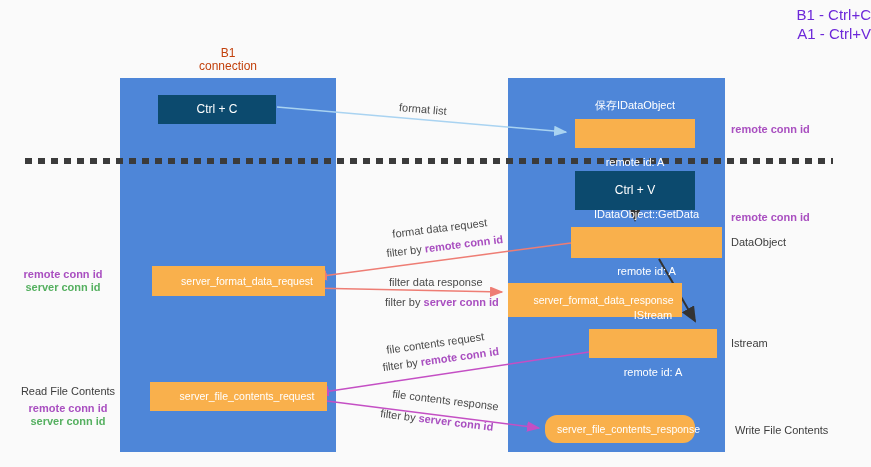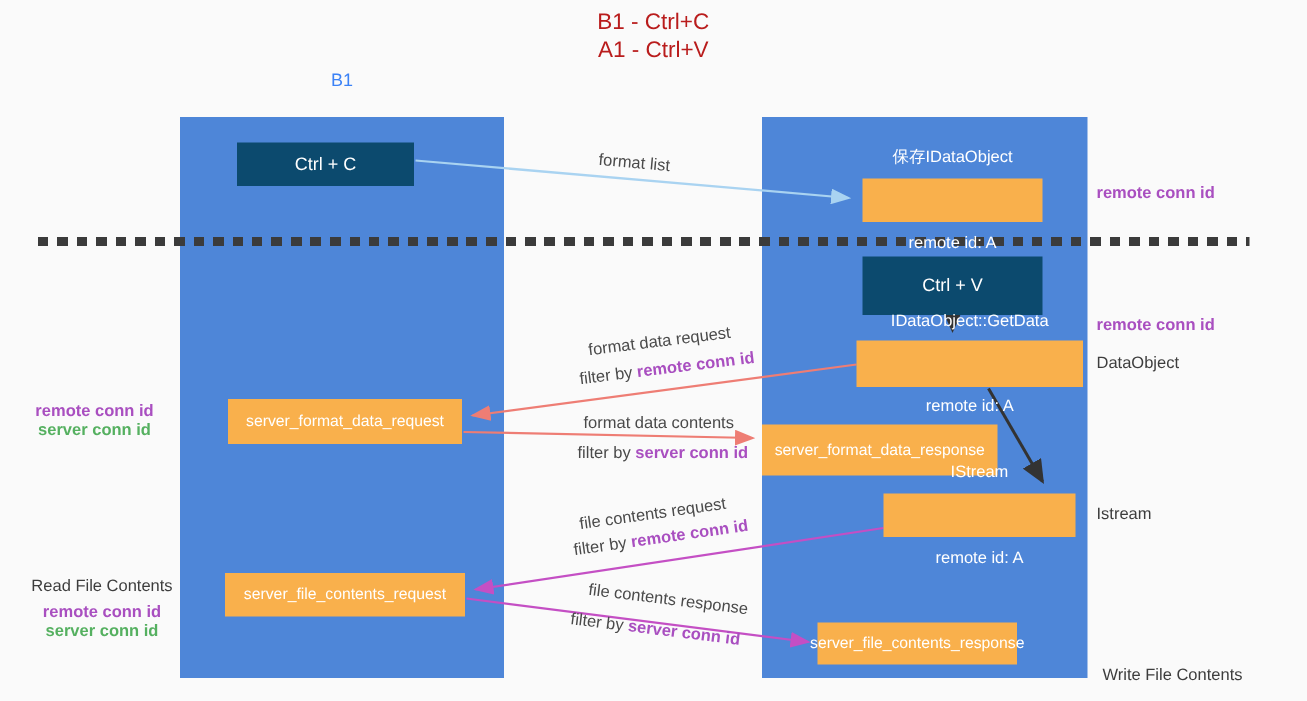--- a/index.html
+++ b/index.html
@@ -1,52 +1,53 @@
 <!DOCTYPE html>
 <html><head>
 <meta charset="utf-8">
 <style>
   html,body { margin:0; padding:0; }
   .canvas {
     position:relative; width:871px; height:467px; background:#fafafa;
     font-family:"Liberation Sans", sans-serif; overflow:hidden;
   }
-  .title { position:absolute; left:0; right:0; top:5px; text-align:center;
-           font-size:15px; color:#b91c1c; line-height:19px; }
+  .title { position:absolute; left:0; right:0; top:5px; text-align:right;
+           font-size:15px; color:#6d28d9; line-height:19px; }
   .col-header { position:absolute; top:47px; text-align:center; font-size:12px;
-                color:#3b82f6; line-height:13px; }
+                color:#c2410c; line-height:13px; }
   .lane { position:absolute; top:78px; height:374px; background:#4e86d8; }
   .dashes { position:absolute; left:25px; top:158px; width:808px; height:6px;
             background:repeating-linear-gradient(90deg,#3b3b3b 0 7px,transparent 7px 13px); }
   .node { position:absolute; color:#fff; display:flex; flex-direction:column;
           align-items:center; justify-content:center; text-align:center;
           line-height:13px; white-space:nowrap; }
   .green-node  { background:#0c4a6e; font-size:12px; }
   .orange-node { background:#f9b04c; font-size:11px;gap:44px; }
-  .small-txt { font-size:10.5px; }
+  .small-txt { font-size:10.5px;padding-left:17px; }
   .side-label { position:absolute; font-size:11px; white-space:nowrap; }
   .purple { color:#a94fc0; font-weight:bold; }
   .green-txt { color:#55b060; font-weight:bold; }
   .dark { color:#3d3d3d; font-weight:normal; }
   .left-group { position:absolute; text-align:center; font-size:11px; line-height:13px; white-space:nowrap; }
   .flow { position:absolute; font-size:11px; color:#4a4a4a; white-space:nowrap; }
   .arrows { position:absolute; left:0; top:0; pointer-events:none; }
 </style>
 </head>
 <body>
 
 <div class="canvas">
 
   <div class="title">
     <div>B1 - Ctrl+C</div>
     <div>A1 - Ctrl+V</div>
   </div>
 
   <div class="col-header" style="left:120px;width:216px;">
     <div>B1</div>
+    <div>connection</div>
   </div>
 
   <div class="lane" style="left:120px;width:216px;"></div>
   <div class="lane" style="left:508px;width:217px;"></div>
 
   <div class="dashes"></div>
 
   <svg class="arrows" width="871" height="467" viewBox="0 0 871 467">
     <defs>
       <marker id="mBlue" markerWidth="9" markerHeight="7" refX="8" refY="3.5" orient="auto">
@@ -99,48 +100,48 @@
 
   <div class="node orange-node" style="left:589px;top:329px;width:128px;height:29px;">
     <span>IStream</span>
     <span>remote id: A</span>
   </div>
 
   <div class="node orange-node small-txt" style="left:150px;top:382px;width:160px;height:29px;">
     <span>server_file_contents_request</span>
   </div>
 
-  <div class="node orange-node small-txt" style="left:545px;top:415px;width:133px;height:28px;">
+  <div class="node orange-node small-txt" style="left:545px;top:415px;width:133px;height:28px;border-radius:12px;">
     <span>server_file_contents_response</span>
   </div>
 
   <div class="side-label purple" style="left:731px;top:123px;">remote conn id</div>
   <div class="side-label purple" style="left:731px;top:211px;">remote conn id</div>
   <div class="side-label dark" style="left:731px;top:236px;">DataObject</div>
   <div class="side-label dark" style="left:731px;top:337px;">Istream</div>
-  <div class="side-label dark" style="left:735px;top:444px;">Write File Contents</div>
+  <div class="side-label dark" style="left:735px;top:424px;">Write File Contents</div>
 
   <div class="left-group" style="left:18px;top:268px;width:90px;">
     <div class="purple">remote conn id</div>
     <div class="green-txt">server conn id</div>
   </div>
   <div class="left-group" style="left:18px;top:385px;width:100px;">
     <div class="dark">Read File Contents</div>
     <div class="purple" style="margin-top:4px;">remote conn id</div>
     <div class="green-txt">server conn id</div>
   </div>
 
   <div class="flow" style="left:399px;top:103px;transform:rotate(5deg);">format list</div>
 
   <div class="flow" style="left:392px;top:222px;transform:rotate(-7deg);">format data request</div>
   <div class="flow" style="left:386px;top:240px;transform:rotate(-7deg);">
     <span>filter by </span><span class="purple">remote conn id</span>
   </div>
 
-  <div class="flow" style="left:389px;top:276px;">format data contents</div>
+  <div class="flow" style="left:389px;top:276px;">filter data response</div>
   <div class="flow" style="left:385px;top:296px;">
     <span>filter by </span><span class="purple">server conn id</span>
   </div>
 
   <div class="flow" style="left:386px;top:337px;transform:rotate(-8deg);">file contents request</div>
   <div class="flow" style="left:382px;top:353px;transform:rotate(-8deg);">
     <span>filter by </span><span class="purple">remote conn id</span>
   </div>
 
   <div class="flow" style="left:392px;top:394px;transform:rotate(7deg);">file contents response</div>

